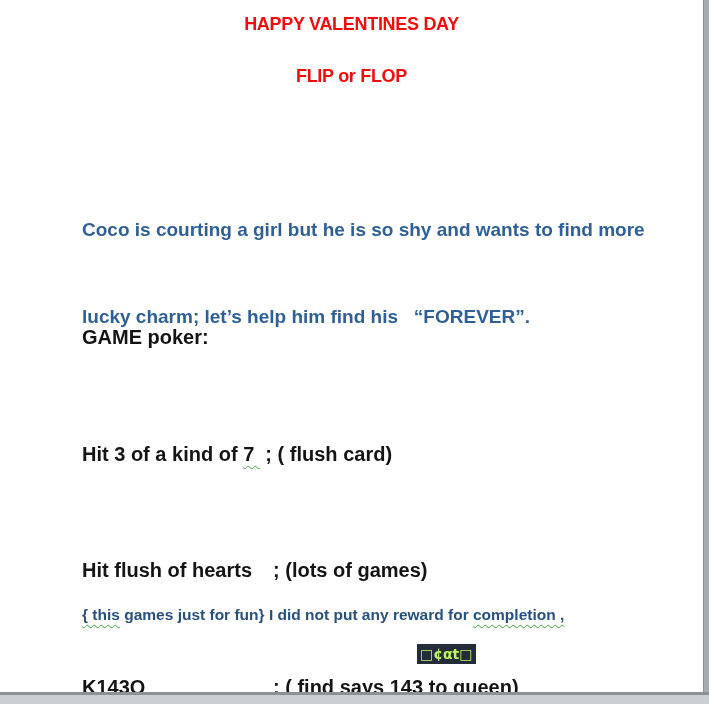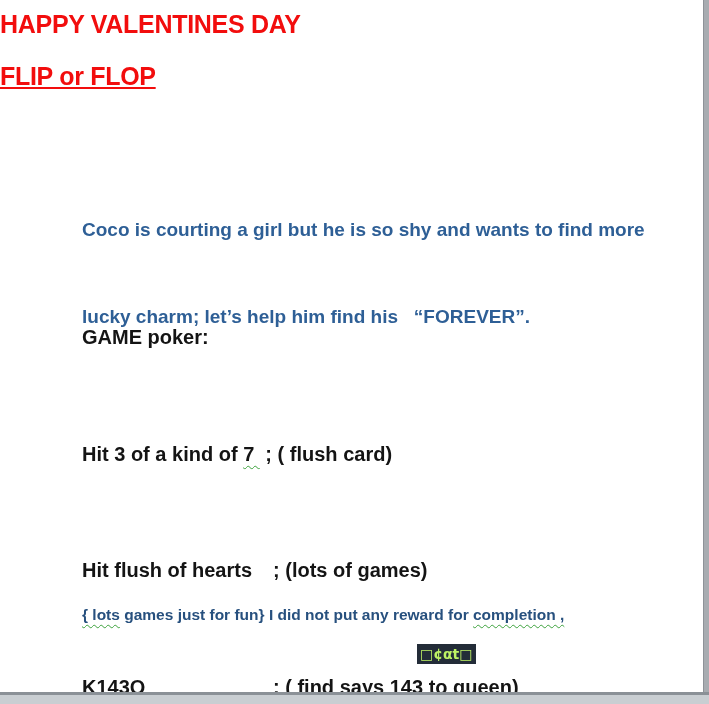--- a/index.html
+++ b/index.html
@@ -15,27 +15,27 @@
     position:absolute;top:0;right:0;width:5px;height:704px;
     background:#a8acb1;border-left:1px solid #8e9298;
   }
   .edge-bottom{
     position:absolute;left:0;bottom:0;width:709px;height:9px;
     background:#c9ced2;border-top:3px solid #8b9197;
   }
   
   .title-line{
     position:absolute;left:0;width:703px;
-    text-align:left;
+    text-align:center;
     color:#f20d0d;
-    font-size:25px;font-weight:700;letter-spacing:-0.3px;
+    font-size:18px;font-weight:700;letter-spacing:-0.3px;
     line-height:30px;white-space:pre;
   }
   .title-1{top:9px;}
-  .title-2{top:61px;text-decoration:underline;}
+  .title-2{top:61px;}
   
   .intro{
     position:absolute;left:82px;top:157px;width:560px;
     color:#2e5f96;font-size:19px;font-weight:700;
     line-height:29px;white-space:pre;
   }
   
   .poker{
     position:absolute;left:82px;top:268px;width:580px;
     color:#141414;font-size:20px;font-weight:700;
@@ -86,20 +86,20 @@
 
     <div class="pline"><span class="col-label">Hit flush of hearts</span><span>; (lots of games)</span></div>
 
     <div class="pline"><span class="col-label">K143Q</span><span>; </span><span class="sq">( find</span><span> says 143 to queen)</span></div>
 
     
 
     
   </div>
 
-  <div class="footer-note"><span class="sq">{ lots</span><span> games just for fun} I did not put any reward for </span><span class="sq">completion ,</span></div>
+  <div class="footer-note"><span class="sq">{ this</span><span> games just for fun} I did not put any reward for </span><span class="sq">completion ,</span></div>
 
   <div class="glyph-box">□¢αt□</div>
 
   <div class="edge-right"></div>
   <div class="edge-bottom"></div>
 
 </div>
 
 </body></html>

